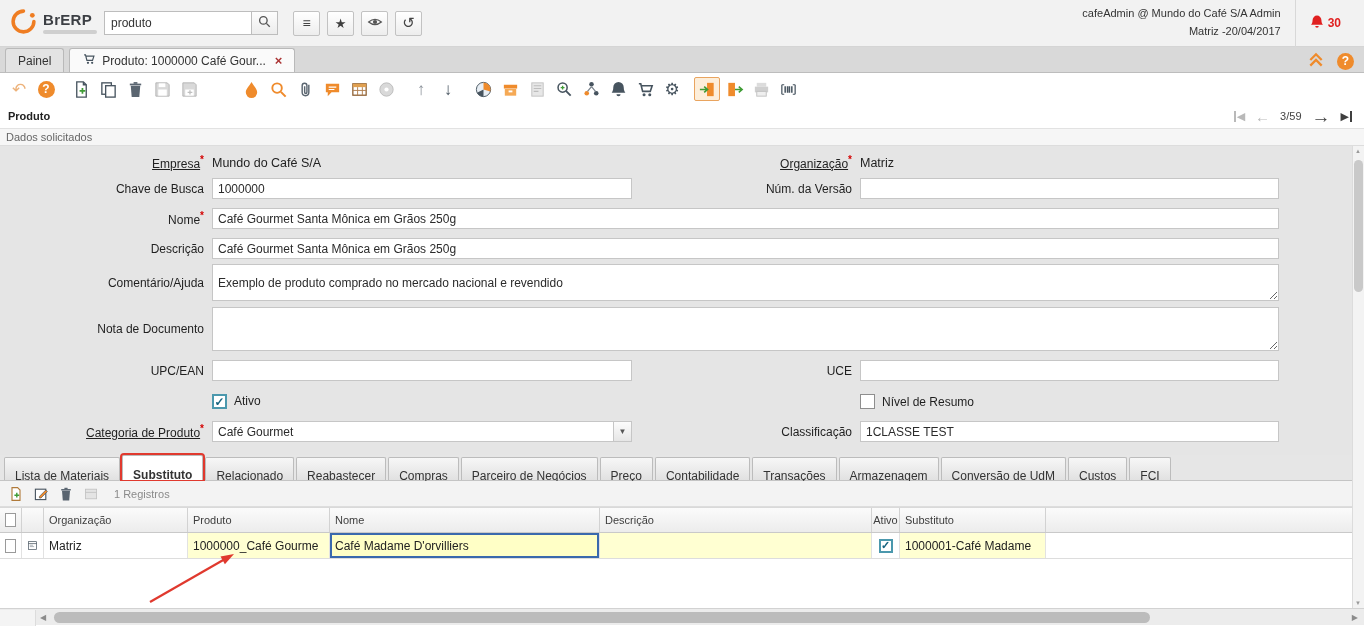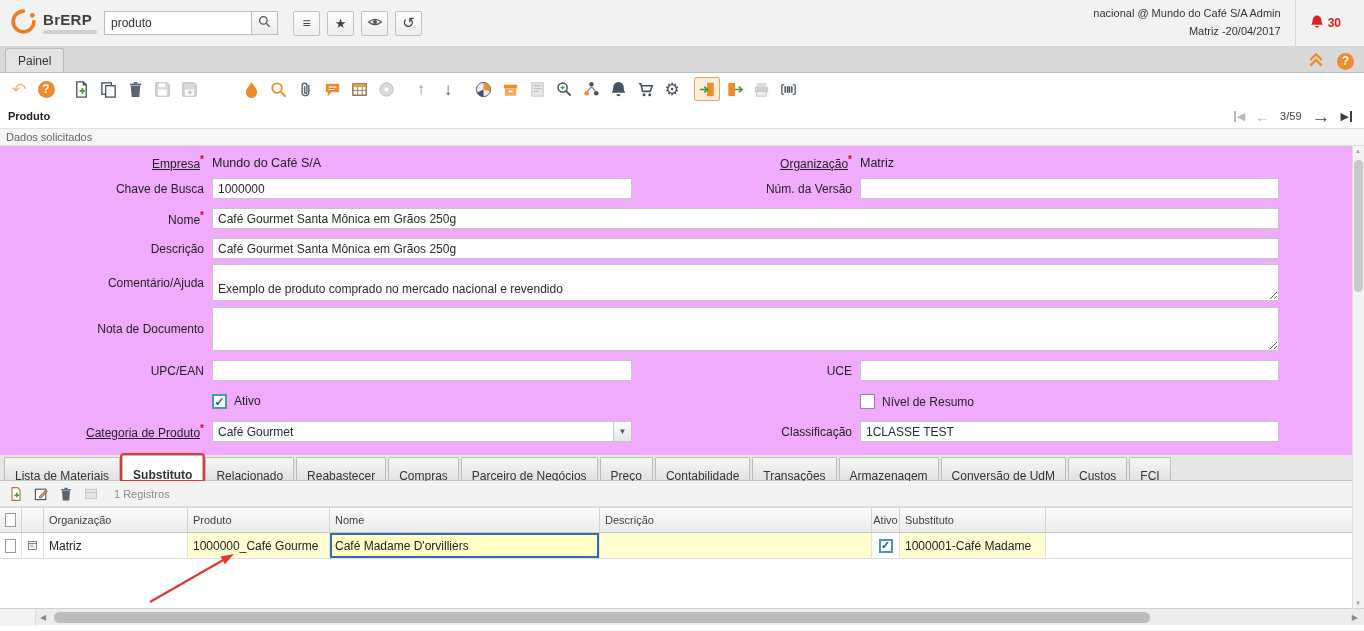--- a/index.html
+++ b/index.html
@@ -45,31 +45,31 @@
   .nav{display:flex;align-items:center;gap:1px;color:#3f3f3f;font-size:12px;cursor:pointer}
   .nav.disabled{color:#b9b9b9}
   .nav .vbar{width:2px;height:11px;background:currentColor;display:inline-block}
   .pos{font-size:11px;color:#444}
   .bignav{font-size:19px;font-weight:bold;line-height:1}
 
   
   .grouprow{position:absolute;left:0;top:128px;width:1364px;height:18px;background:#f6f6f6;border-top:1px solid #e2e2e2;border-bottom:1px solid #ddd;display:flex;align-items:center;padding-left:6px;font-size:11px;color:#666}
 
   
-  .formarea{position:absolute;left:0;top:146px;width:1352px;height:309px;background:#f0abfc;padding-top:8px;overflow:hidden}
+  .formarea{position:absolute;left:0;top:146px;width:1352px;height:309px;background:#e5e5e5;padding-top:8px;overflow:hidden}
   .frow{display:flex;align-items:center}
   .flabel{width:212px;text-align:right;padding-right:8px;color:#1f1f1f;flex:none;font-size:12px}
   .flabel2{width:228px;text-align:right;padding-right:8px;color:#1f1f1f;flex:none;font-size:12px}
   .lk{text-decoration:underline}
   sup.mand{color:#d40000;font-size:10px;font-weight:bold}
   .f1{width:420px;flex:none;display:flex;align-items:flex-start}
   .f2{width:419px;flex:none;display:flex;align-items:center}
   .ffull{width:1067px;flex:none;display:flex;align-items:center}
   .inp{height:21px;border:1px solid #c6c6c6;padding:0 5px;font:12px "Liberation Sans",sans-serif;color:#2b2b2b;width:100%;background:#fff;outline:none}
-  textarea.inp{resize:both;padding-top:17px;line-height:1.25}
+  textarea.inp{resize:both;padding-top:11px;line-height:1.25}
   .textval{font-size:12.5px;color:#222}
   .combo{display:flex;width:100%}
   .combo .inp{border-right:none}
   .combobtn{width:19px;height:21px;border:1px solid #c6c6c6;background:linear-gradient(#fcfcfc,#e6e6e6);display:flex;align-items:center;justify-content:center;font-size:8px;color:#555;flex:none;cursor:pointer}
   .chk{width:15px;height:15px;border:1px solid #8e8e8e;background:#fff;display:inline-flex;align-items:center;justify-content:center;margin-right:7px;flex:none;cursor:pointer}
   .chk.checked{border-color:#4b98ad;border-width:2px}
   .ck{font-style:normal;font-size:12px;font-weight:bold;color:#17637e;line-height:1}
   .cblabel{font-size:12px;color:#1f1f1f}
 
   
@@ -154,38 +154,49 @@
             <path d="M2 10 Q10 3.5 18 10 Q10 16.5 2 10 Z" fill="none" stroke="#555" stroke-width="1.5"></path>
             <circle cx="10" cy="10" r="2.6" fill="#555"></circle>
           </svg>
       </span>
     </button>
     <button class="hbtn">
         <span style="font-size:15px">↺</span>
       </button>
   </div>
   <div class="userinfo">
-    <div>nacional @ Mundo do Café S/A Admin</div>
+    <div>cafeAdmin @ Mundo do Café S/A Admin</div>
     <div>Matriz -20/04/2017</div>
   </div>
   <div class="topsep"></div>
   <div class="alertwrap">
     <span>
       <svg width="16" height="16" viewBox="0 0 20 20">
           <path d="M10 2 a5.5 5.5 0 0 1 5.5 5.5 c0 4 1.5 5.5 2 6 H2.5 c.5-.5 2-2 2-6 A5.5 5.5 0 0 1 10 2 Z" fill="#e02020"></path>
           <path d="M7.8 15 a2.2 2.2 0 0 0 4.4 0 Z" fill="#e02020"></path>
         </svg>
     </span>
     <span class="alertcount">30</span>
   </div>
 </div>
 
 <div class="tabbar">
   <div class="tab">
     <span>Painel</span>
+  </div>
+  <div class="tab active">
+    <span>
+      <svg width="14" height="14" viewBox="0 0 20 20">
+          <path d="M3 4 h2 l2 8 h8 l2-6 H6" fill="none" stroke="#47545f" stroke-width="1.7"></path>
+          <circle cx="8.5" cy="15.5" r="1.6" fill="#47545f"></circle>
+          <circle cx="14.5" cy="15.5" r="1.6" fill="#47545f"></circle>
+        </svg>
+    </span>
+    <span>Produto: 1000000 Café Gour...</span>
+    <span class="tabclose">×</span>
   </div>
   <div class="tabbar-right">
     <span style="cursor:pointer">
       <svg width="20" height="19" viewBox="0 0 20 20">
           <path d="M4 10.5 L10 4.5 L16 10.5 M4 16.5 L10 10.5 L16 16.5" fill="none" stroke="#ef8b2c" stroke-width="2.4"></path>
         </svg>
     </span>
     <span class="helpcircle">?</span>
   </div>
 </div>

